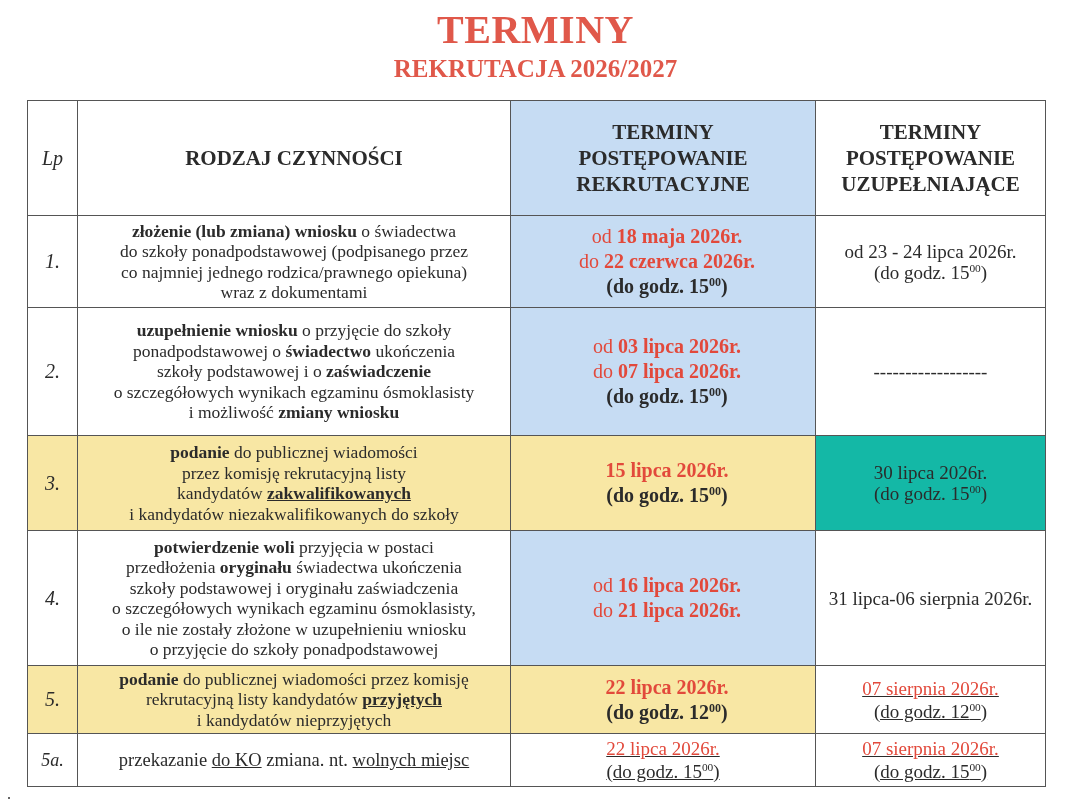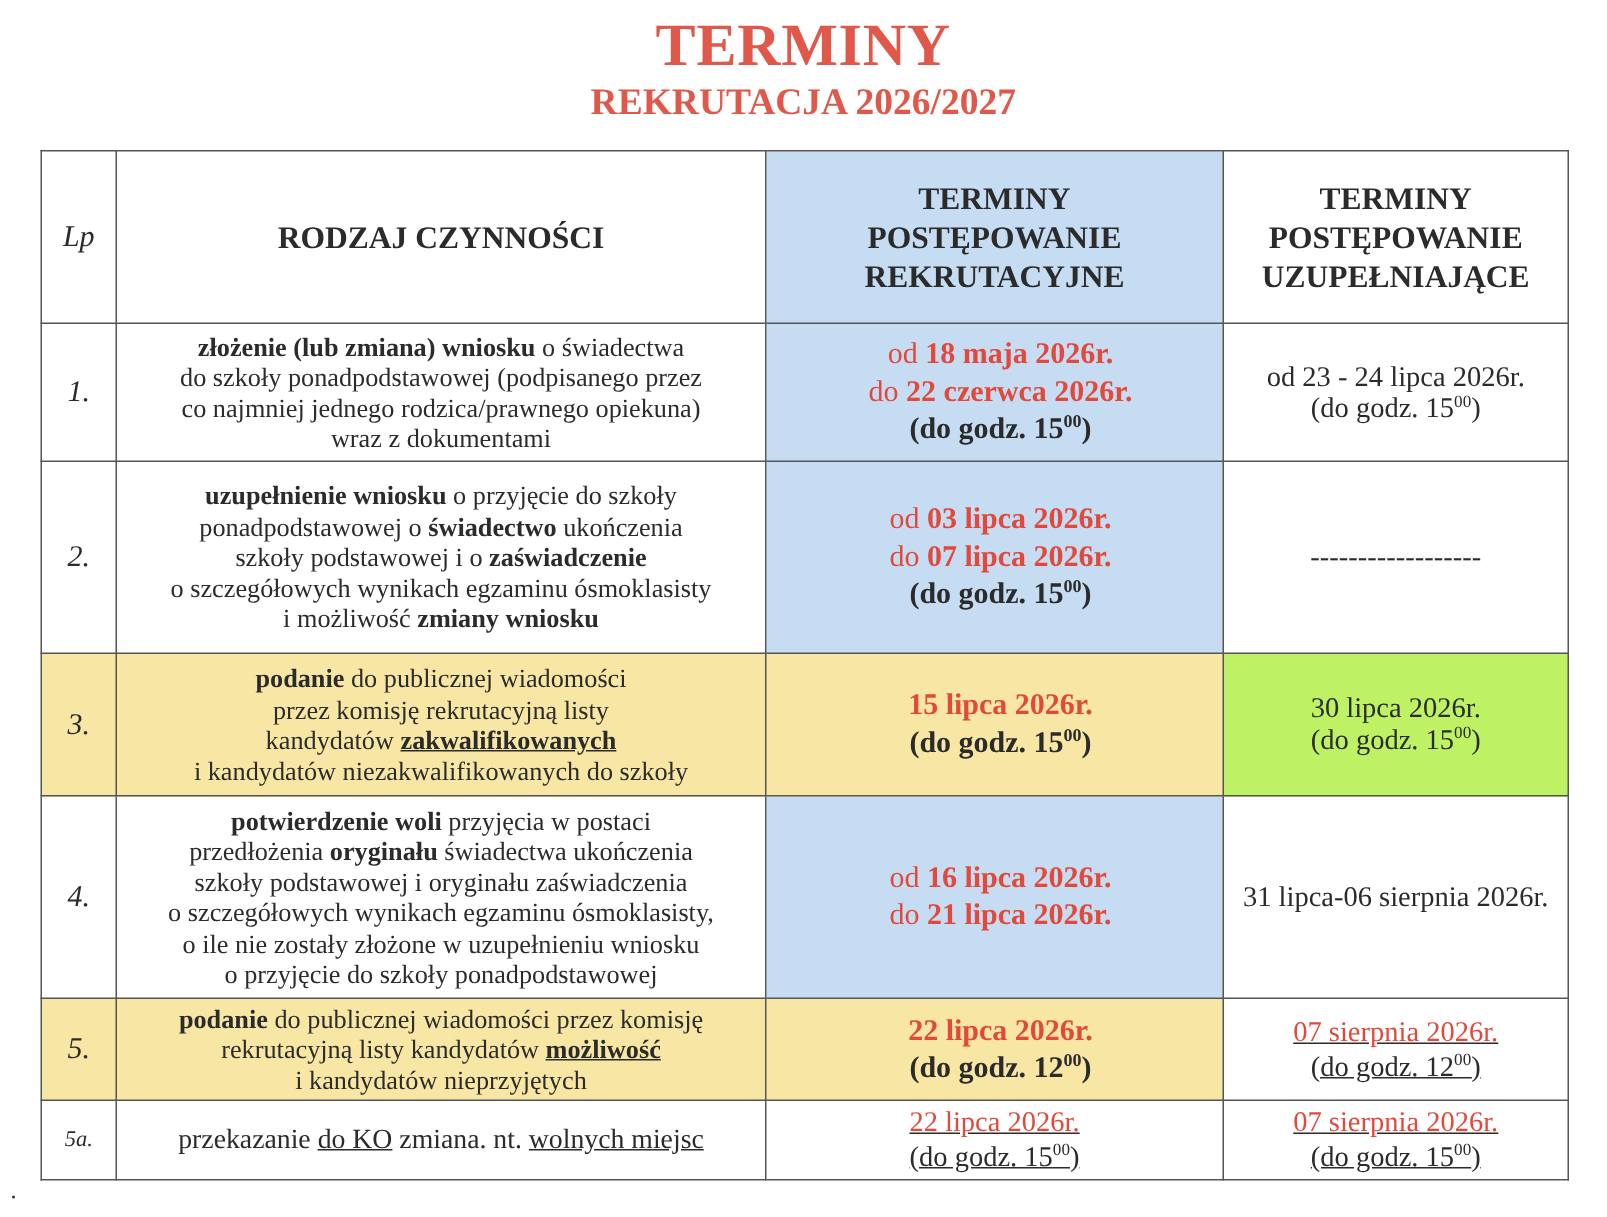--- a/index.html
+++ b/index.html
@@ -99,21 +99,21 @@
     <td class="act yellow">
       <div><b>podanie</b><span> do publicznej wiadomości</span></div>
       <div>przez komisję rekrutacyjną listy</div>
       <div><span>kandydatów </span><b><u>zakwalifikowanych</u></b></div>
       <div>i kandydatów niezakwalifikowanych do szkoły</div>
     </td>
     <td class="yellow big">
       <div class="red"><b>15 lipca 2026r.</b></div>
       <div><b><span>(do godz. 15</span><sup>00</sup><span>)</span></b></div>
     </td>
-    <td class="small" style="background:#bef264">
+    <td class="small" style="background:#14b8a6">
       <div>30 lipca 2026r.</div>
       <div><span>(do godz. 15</span><sup>00</sup><span>)</span></div>
     </td>
   </tr>
 
   <tr style="height:135px">
     <td class="lp">4.</td>
     <td class="act">
       <div><b>potwierdzenie woli</b><span> przyjęcia w postaci</span></div>
       <div><span>przedłożenia </span><b>oryginału</b><span> świadectwa ukończenia</span></div>
@@ -128,35 +128,35 @@
     </td>
     <td class="small">
       <div>31 lipca-06 sierpnia 2026r.</div>
     </td>
   </tr>
 
   <tr style="height:68px">
     <td class="lp yellow">5.</td>
     <td class="act yellow">
       <div><b>podanie</b><span> do publicznej wiadomości przez komisję</span></div>
-      <div><span>rekrutacyjną listy kandydatów </span><b><u>możliwość</u></b></div>
+      <div><span>rekrutacyjną listy kandydatów </span><b><u>przyjętych</u></b></div>
       <div>i kandydatów nieprzyjętych</div>
     </td>
     <td class="yellow big">
       <div class="red"><b>22 lipca 2026r.</b></div>
       <div><b><span>(do godz. 12</span><sup>00</sup><span>)</span></b></div>
     </td>
     <td class="med">
       <div class="red">07 sierpnia 2026r.</div>
       <div><span>(do godz. 12</span><sup>00</sup><span>)</span></div>
     </td>
   </tr>
 
   <tr style="height:53px">
-    <td class="lp" style="font-size:15px">5a.</td>
+    <td class="lp" style="font-size:18px">5a.</td>
     <td class="act" style="font-size:18.5px">
       <span>przekazanie </span><u>do KO</u><span> zmiana. nt. </span><u>wolnych miejsc</u>
     </td>
     <td class="med">
       <div class="red">22 lipca 2026r.</div>
       <div><span>(do godz. 15</span><sup>00</sup><span>)</span></div>
     </td>
     <td class="med">
       <div class="red">07 sierpnia 2026r.</div>
       <div><span>(do godz. 15</span><sup>00</sup><span>)</span></div>

